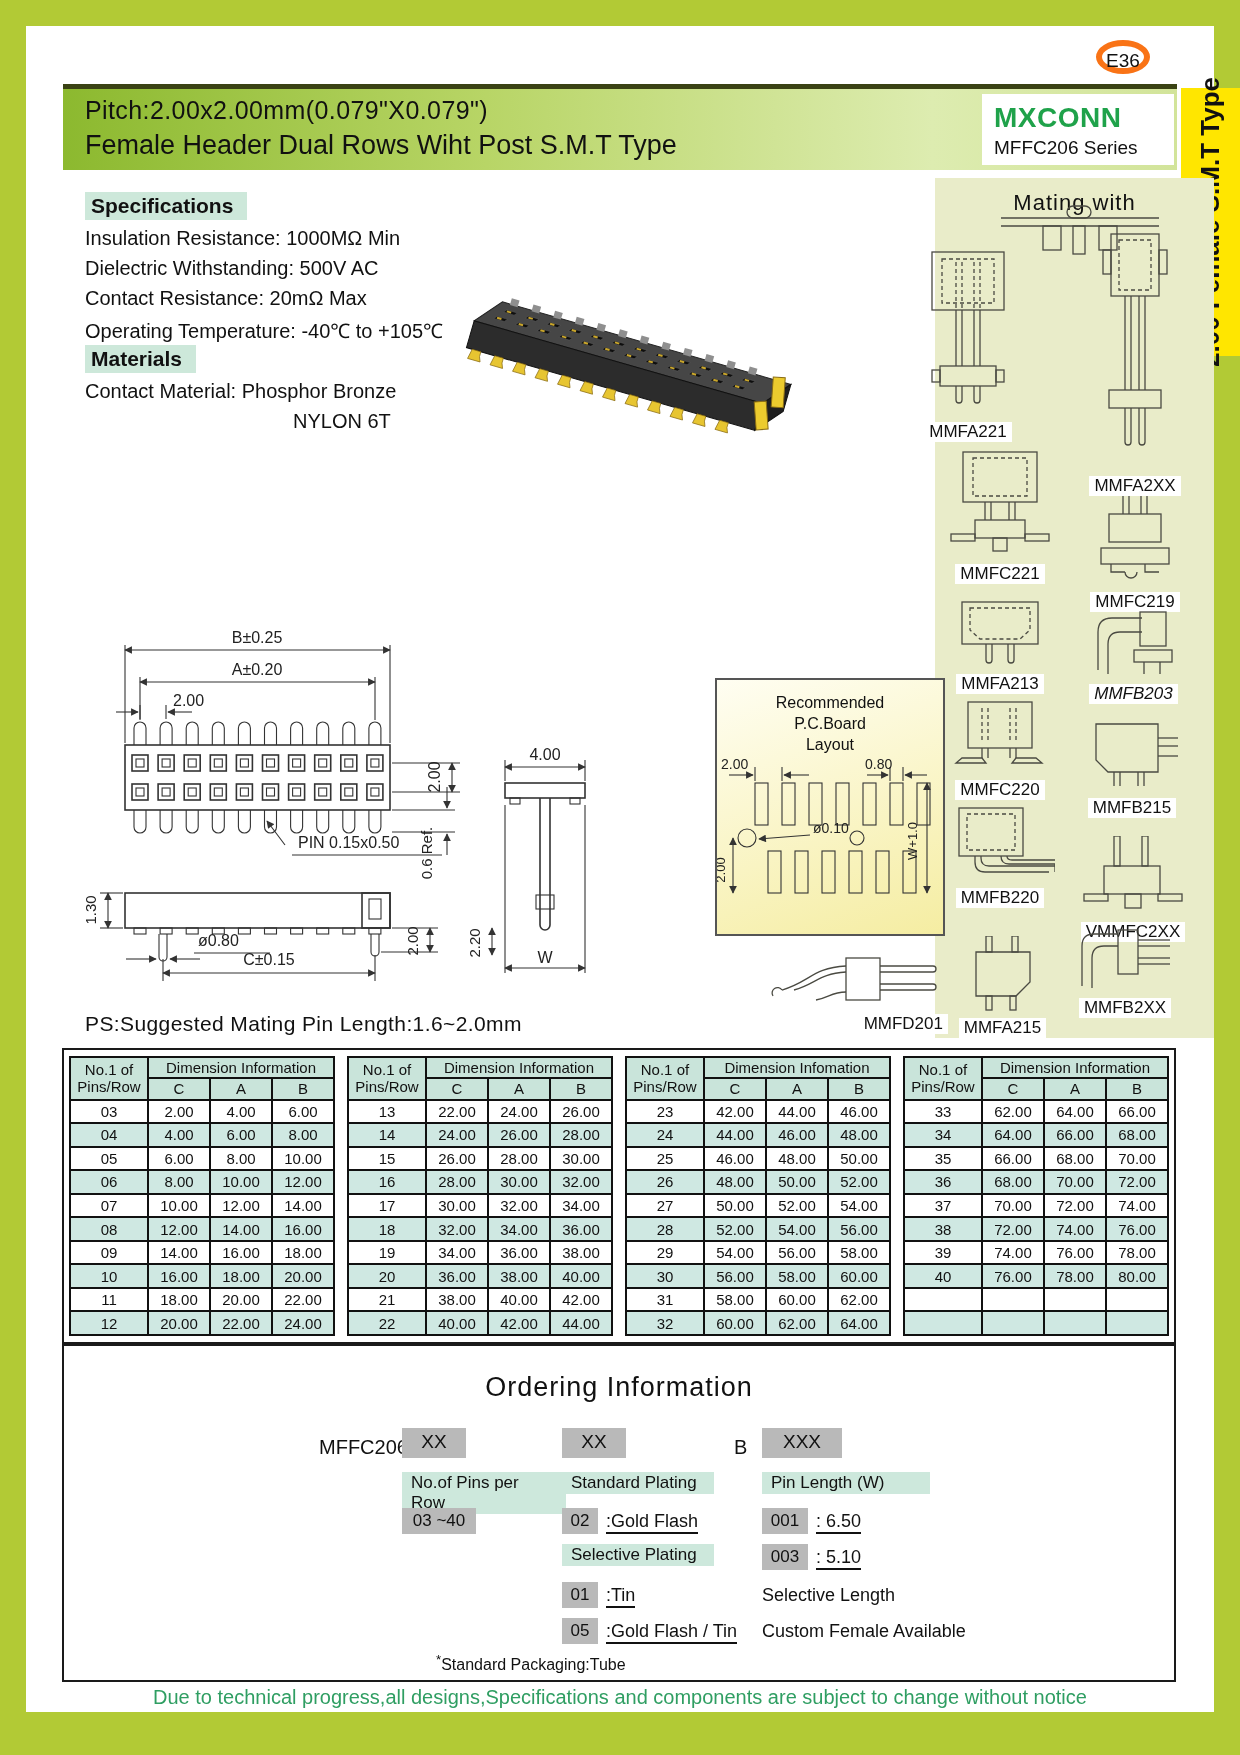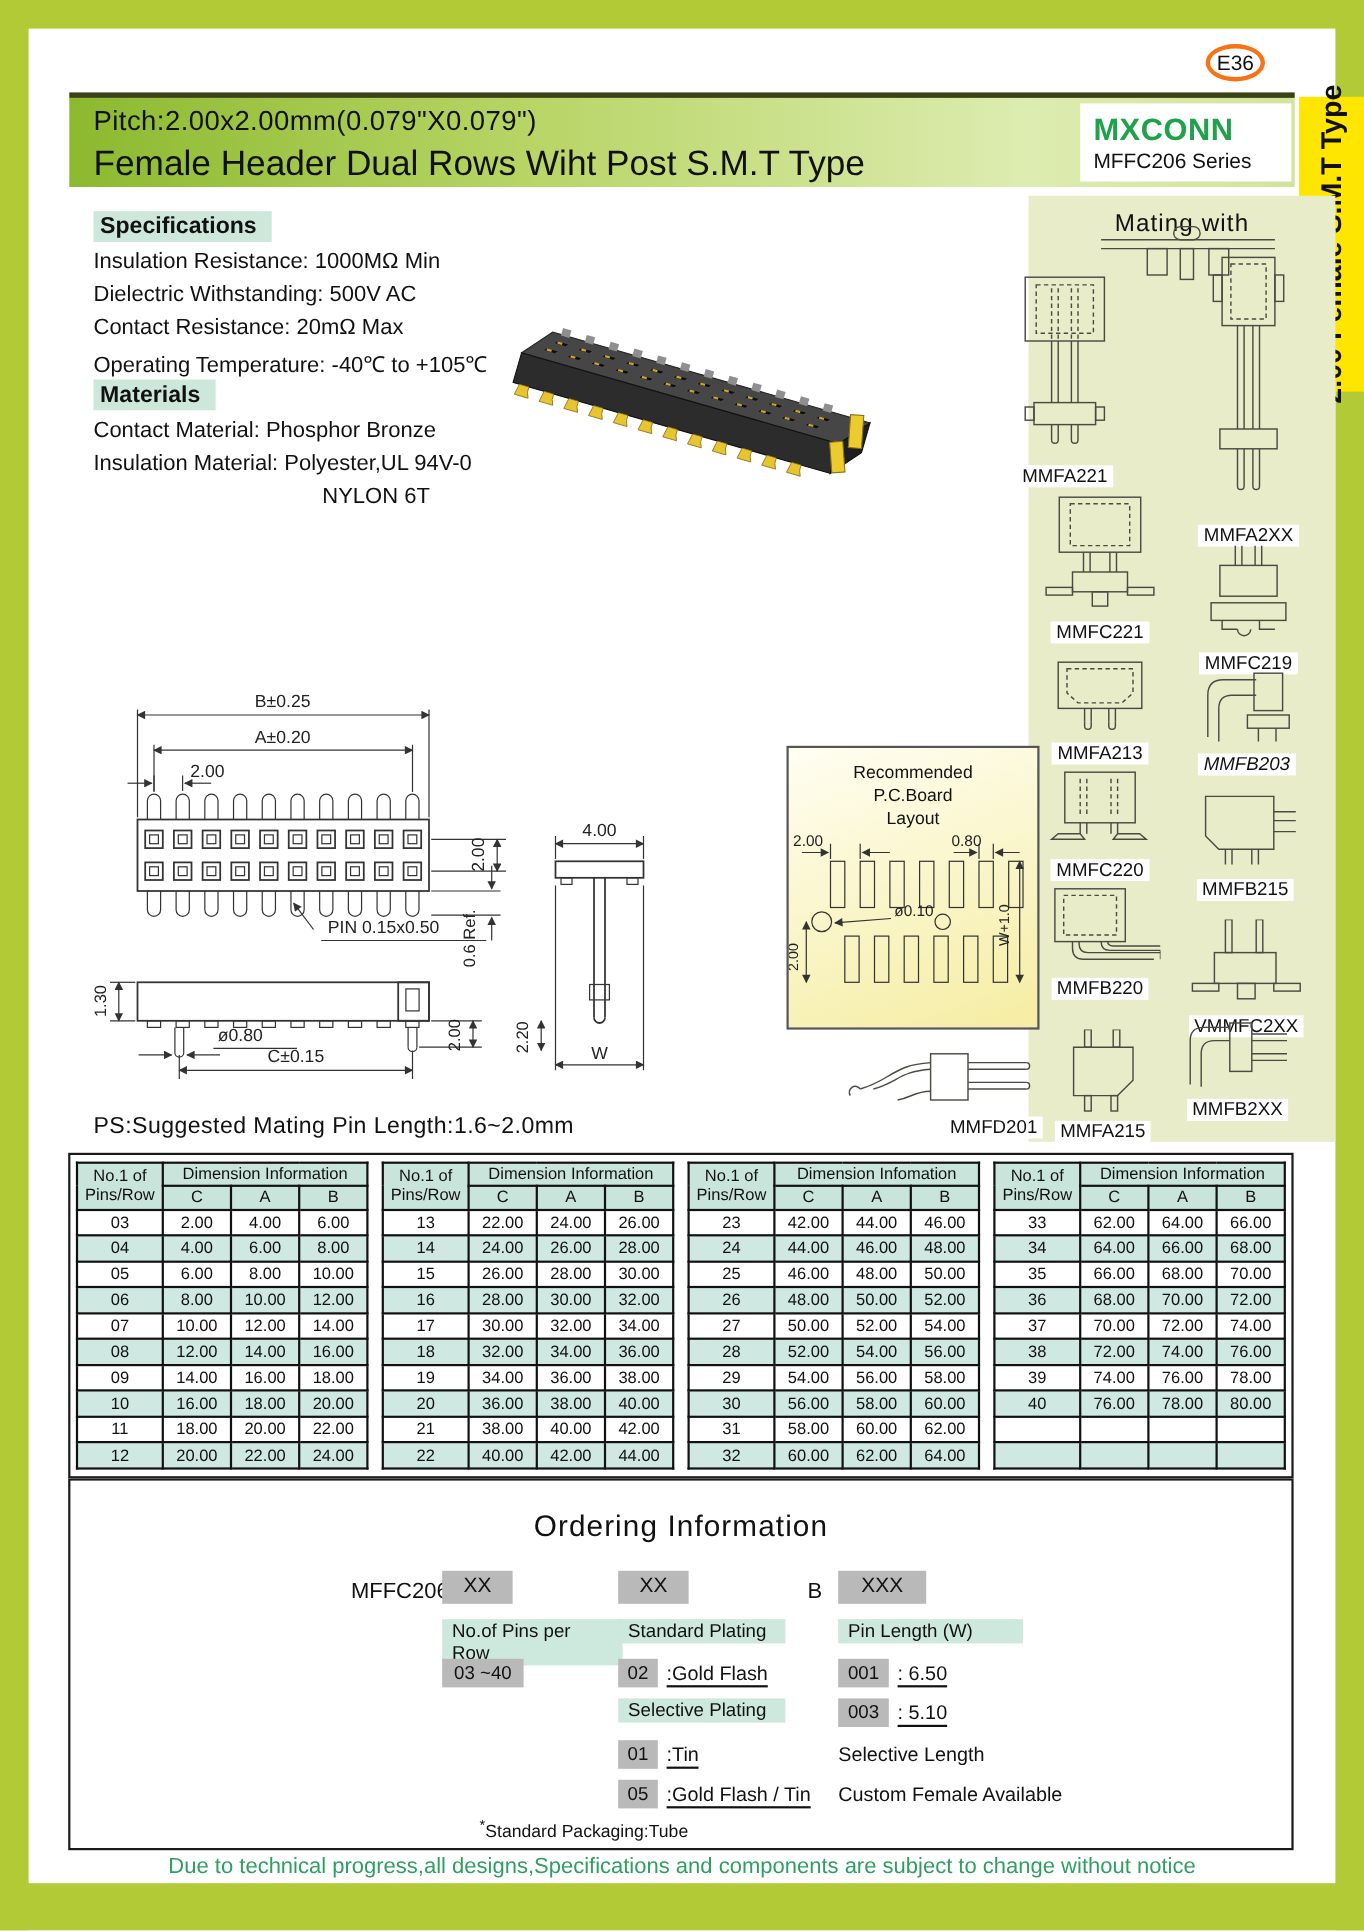--- a/index.html
+++ b/index.html
@@ -6,25 +6,25 @@
   body{margin:0;background:#e9e9e9}
   .page{position:relative;width:1240px;height:1755px;margin:0 auto;background:#fff;
         font-family:"Liberation Sans",sans-serif;color:#111;overflow:hidden}
   .abs{position:absolute}
   .frame{position:absolute;background:#b2ca35}
   
   .hdr{left:63px;top:84px;width:1114px;height:86px;
        background:linear-gradient(90deg,#8cb92f,#b8d566 38%,#ddecb0 78%,#d2e49a);
        border-top:5px solid #3a4214;padding:7px 0 0 22px}
   .hdr .t1{font-size:25px;letter-spacing:.4px}
-  .hdr .t2{font-size:32px;margin-top:5px}
+  .hdr .t2{font-size:27px;margin-top:5px}
   .brandbox{position:absolute;right:3px;top:5px;bottom:5px;width:192px;background:#fff;padding:8px 0 0 12px}
   .brand{color:#1fa24a;font-weight:bold;font-size:28px;letter-spacing:.5px}
   .series{font-size:19px;margin-top:3px}
-  .badge{left:1096px;top:40px;width:54px;height:34px;border:4px solid #f97316;border-radius:50%;
+  .badge{left:1096px;top:40px;width:54px;height:34px;border:6px solid #f97316;border-radius:50%;
          text-align:center;line-height:30px;font-size:19px;background:#fff}
   .tab{left:1181px;top:88px;width:59px;height:268px;background:#ffe600;display:flex;align-items:center;justify-content:center}
   .tab span{writing-mode:vertical-rl;transform:rotate(180deg);font-size:26px;font-weight:bold;white-space:nowrap}
   
   .chip{display:inline-block;background:#cde8da;font-weight:bold;font-size:21px;padding:2px 14px 2px 6px}
   .spec-line{font-size:20px;margin-top:7px}
   .indent{padding-left:208px}
   
   .panel{left:935px;top:178px;width:279px;height:860px;background:#e9ecc9}
   .panel-title{font-size:22px;text-align:center;padding-top:12px;letter-spacing:1px}
@@ -90,21 +90,20 @@
         <div class="spec-line">Dielectric Withstanding: 500V AC</div>
         <div class="spec-line">Contact  Resistance: 20mΩ Max</div>
         <div class="spec-line">Operating Temperature: -40℃ to +105℃</div>
       </div>
   </div>
 
   <div class="abs" style="left:85px;top:345px;width:430px">
     <div class="chip">Materials</div>
     <div id="mat-list">
         <div class="spec-line">Contact Material: Phosphor Bronze</div>
-        <div class="spec-line">Insulation Material: Polyester,UL 94V-0</div>
         <div class="spec-line indent">NYLON 6T</div>
       </div>
   </div>
 
   <svg class="abs" style="left:455px;top:228px" width="390" height="245" viewBox="0 0 390 245">
     <g transform="translate(28,62) rotate(16)">
       <polygon points="0,32 300,32 322,6 22,6" fill="#464646" stroke="#222"></polygon>
       <polygon points="0,32 300,32 300,60 0,60" fill="#2c2c2c" stroke="#111"></polygon>
       <polygon points="300,32 322,6 322,34 300,60" fill="#1f1f1f" stroke="#111"></polygon>
       <g id="ph-detail">

